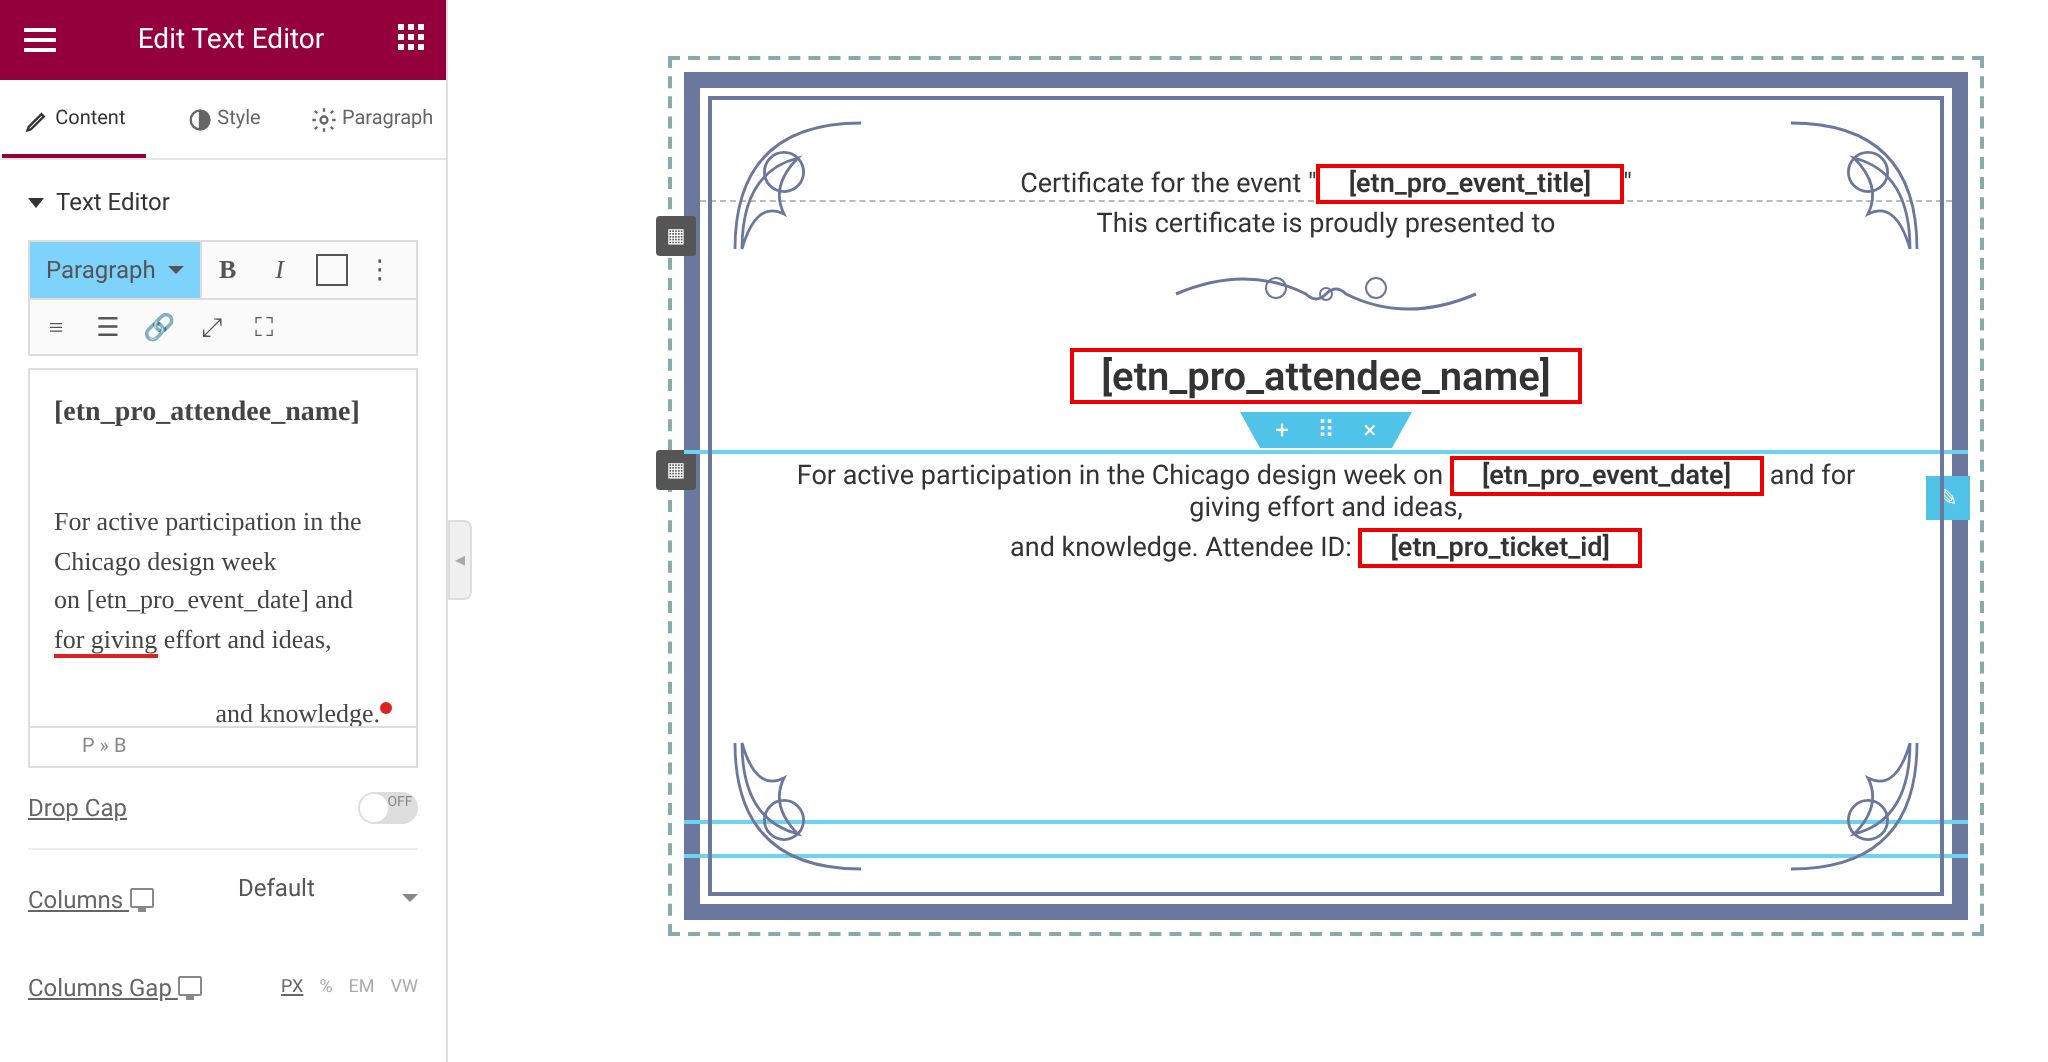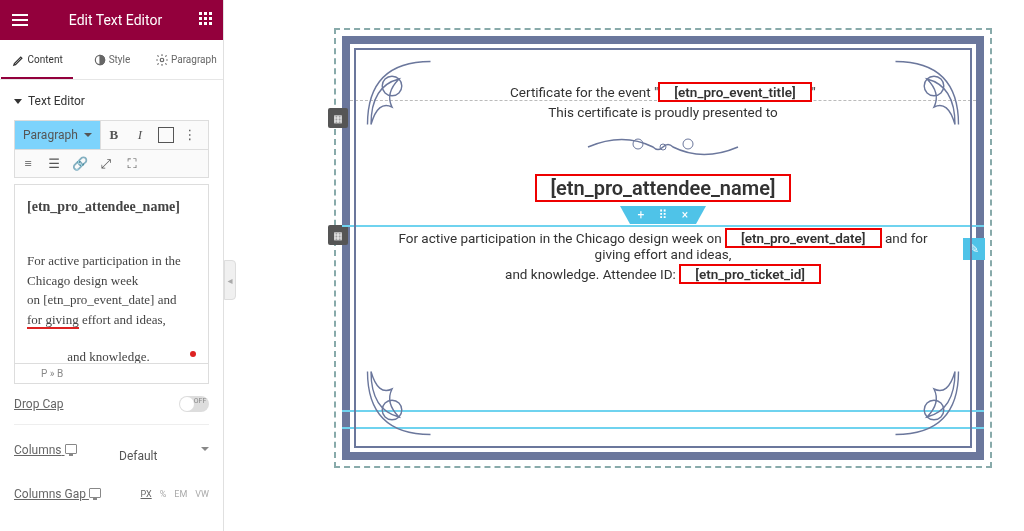--- a/index.html
+++ b/index.html
@@ -32,29 +32,29 @@
 .dropdown { padding: 0 22px 0 8px; height: 28px; border: 0; border-right: 1px solid #ddd; background: #7dd3fc; font-size: 12px; color: #555; cursor: pointer; position: relative; display: flex; align-items: center; }
 .dropdown::after { content: ""; position: absolute; right: 8px; top: 12px; width: 0; height: 0; border-left: 4px solid transparent; border-right: 4px solid transparent; border-top: 4px solid #555; }
 .tbtn { width: 26px; height: 28px; display: flex; align-items: center; justify-content: center; color: #555; cursor: pointer; font-family: Georgia, serif; }
 .tbtn.box { border: 1px solid #555; width: 16px; height: 16px; margin: 0 5px; }
 .tbtn.tiny { width: 22px; }
 .toolbar3 { display: flex; align-items: center; border: 1px solid #ddd; border-top: 0; background: #fafafa; height: 28px; }
 .rte { margin-top: 6px; border: 1px solid #ddd; height: 180px; padding: 14px 12px; overflow: hidden; font-family: Georgia, serif; color: #444; }
 .rte .name { font-size: 14px; font-weight: 700; margin-bottom: 36px; }
 .rte p { font-size: 13px; line-height: 1.5; }
 .rte .red-underline { border-bottom: 2px solid #d22; }
-.rte .footline { text-align: center; margin-top: 18px; }
+.rte .footline { text-align: right; margin-top: 18px; }
 .red-dot { float: right; width: 6px; height: 6px; background: #d22; border-radius: 50%; margin-top: 4px; }
 .path { border: 1px solid #ddd; border-top: 0; padding: 4px 26px; font-size: 10px; color: #888; }
 .row { display: flex; align-items: center; padding: 12px 14px; font-size: 12px; color: #666; }
 .row .lbl { flex: 1; text-decoration: underline; }
 .switch { width: 30px; height: 16px; background: #ddd; border-radius: 8px; position: relative; cursor: pointer; }
 .switch::after { content: "OFF"; position: absolute; right: -0px; top: 1px; font-size: 7px; width: 18px; text-align: center; color: #888; }
 .switch-knob { position: absolute; left: 1px; top: 1px; width: 14px; height: 14px; border-radius: 50%; background: #fff; }
-.dd-field { display: flex; align-items: flex-end; height: 26px; border: 0; font-size: 12px; color: #555; padding: 0; cursor: pointer; position: relative; min-width: 90px; }
+.dd-field { display: flex; align-items: flex-start; height: 26px; border: 0; font-size: 12px; color: #555; padding: 0; cursor: pointer; position: relative; min-width: 90px; }
 .dd-field::after { content: ""; position: absolute; right: 0; top: 10px; width: 0; height: 0; border-left: 4px solid transparent; border-right: 4px solid transparent; border-top: 4px solid #888; }
 .units { display: flex; gap: 8px; font-size: 9px; color: #aaa; }
 .units span:first-child { text-decoration: underline; color: #666; }
 .icon-monitor { width: 12px; height: 10px; border: 1px solid #888; border-radius: 1px; position: relative; display: inline-block; margin-right: 2px; }
 .icon-monitor::after { content: ""; position: absolute; left: 3px; bottom: -3px; width: 4px; height: 2px; background: #888; }
 .collapse-handle { position: absolute; left: 224px; top: 260px; width: 12px; height: 40px; background: #f0f0f0; border: 1px solid #ddd; border-radius: 0 4px 4px 0; cursor: pointer; z-index: 5; display: flex; align-items: center; justify-content: center; color: #aaa; font-size: 10px; }
 
 
 .canvas { flex: 1; position: relative; background: #fff; overflow: auto; }
 .canvas-inner { position: relative; margin: 28px 32px 20px 110px; }

